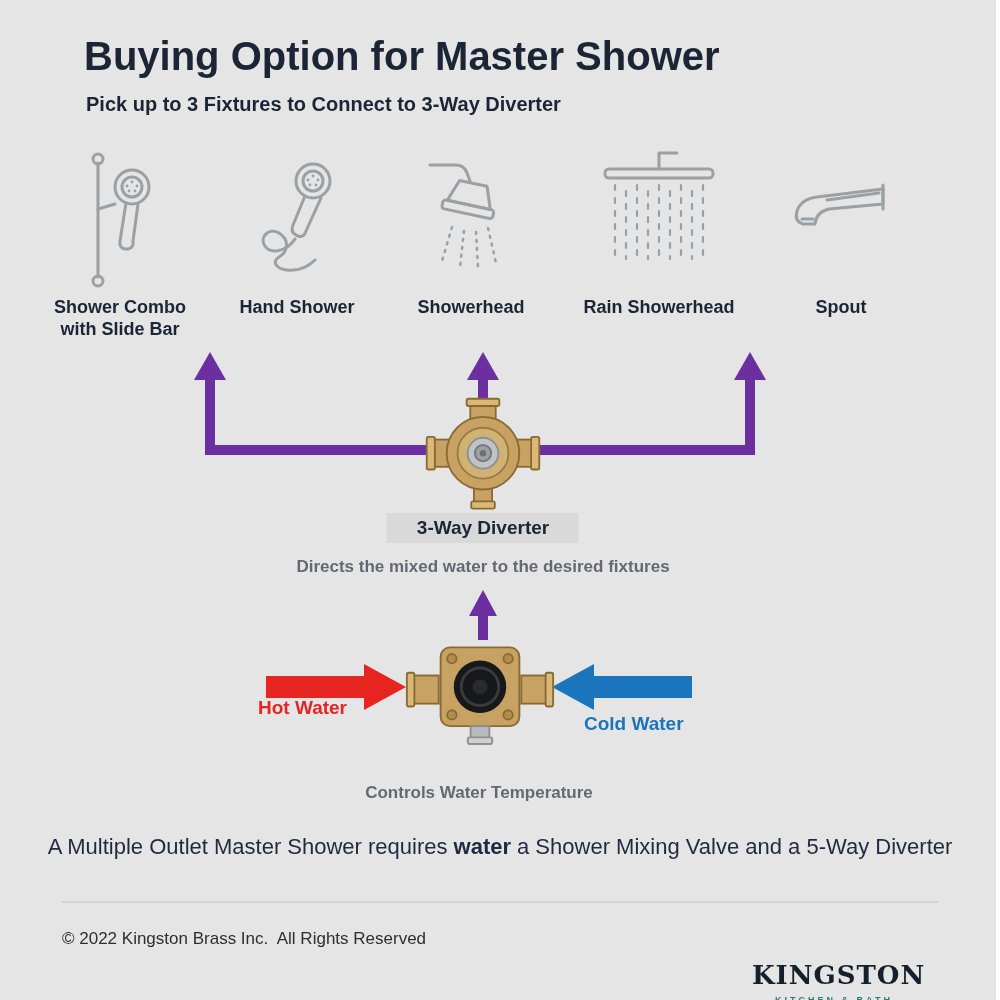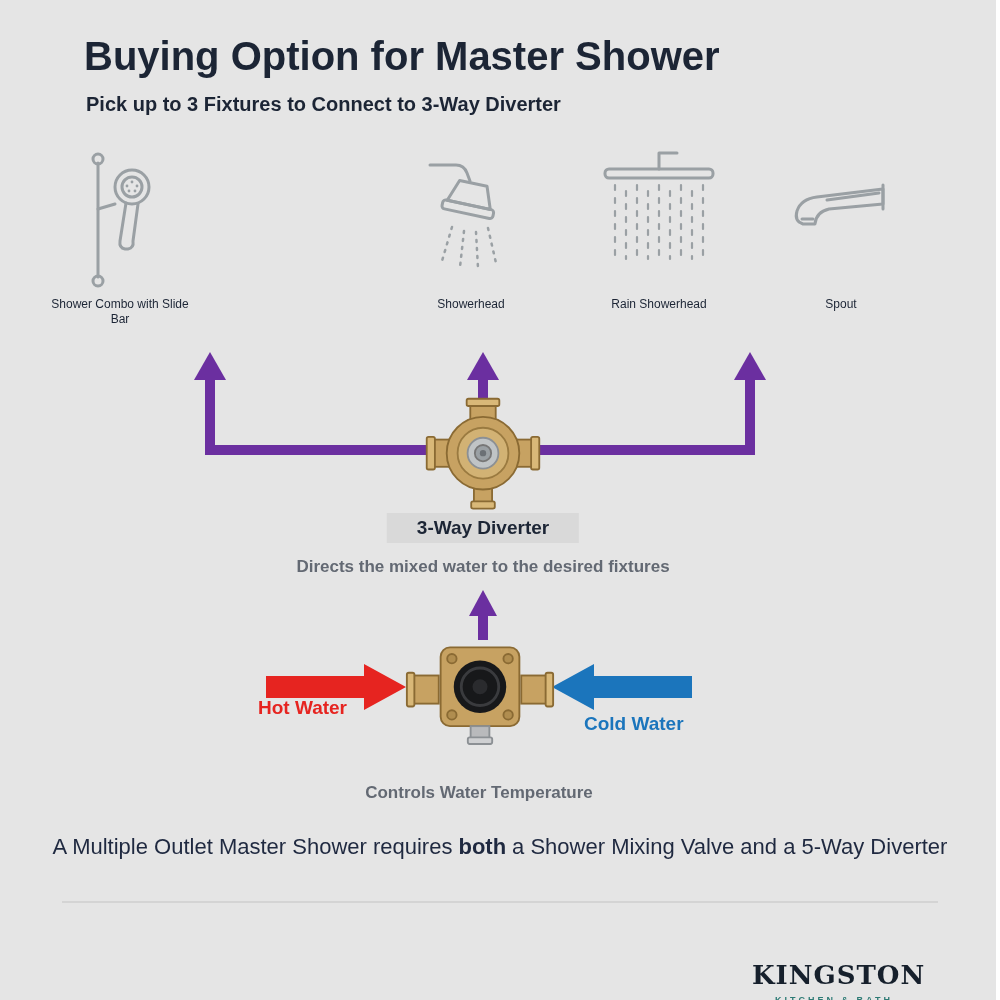--- a/index.html
+++ b/index.html
@@ -5,21 +5,21 @@
   * { margin:0; padding:0; box-sizing:border-box; }
   body { font-family:"Liberation Sans", sans-serif; background:#ffffff; }
   .canvas { position:relative; width:996px; height:1000px; background:#e5e5e5; color:#1c2535; overflow:hidden; }
   .abs { position:absolute; }
 
   .title { left:84px; top:34px; font-size:40px; font-weight:bold; color:#1c2535; }
   .subtitle { left:86px; top:93px; font-size:20px; font-weight:bold; color:#1c2535; }
 
   .fixture { top:145px; width:180px; text-align:center; }
   .icon-box { height:152px; display:flex; align-items:center; justify-content:center; }
-  .fixture-label { font-size:12px; font-weight:normal; line-height:1.22; color:#1c2535; }
+  .fixture-label { font-size:18px; font-weight:bold; line-height:1.22; color:#1c2535; }
   .narrow { max-width:150px; margin:0 auto; }
 
   .glabel { background:#d9d9d9; padding:4px 30px; font-size:19px; font-weight:bold;
             color:#1c2535; transform:translateX(-50%); white-space:nowrap; }
   .desc { transform:translateX(-50%); font-size:17px; font-weight:bold; color:#636973; white-space:nowrap; }
 
   .flow-label { font-size:19px; font-weight:bold; }
   .hot  { color:#e62420; }
   .cold { color:#1b75bc; }
 
@@ -63,20 +63,40 @@
             <circle cx="67" cy="37" r="1.4"></circle>
             <circle cx="77" cy="37" r="1.4"></circle>
           <circle cx="69" cy="42" r="1.4"></circle>
             <circle cx="75" cy="42" r="1.4"></circle>
         </g>
       </svg>
     </div>
     <div class="fixture-label narrow">Shower Combo with Slide Bar</div>
   </div>
 
+  <div class="abs fixture" style="left:207px">
+    <div class="icon-box">
+      <svg width="120" height="145" viewBox="0 0 120 145">
+        <g fill="none" stroke="#9aa0a4" stroke-width="3" stroke-linecap="round" stroke-linejoin="round">
+          <circle cx="76" cy="32" r="17"></circle>
+          <circle cx="76" cy="32" r="10"></circle>
+          <path d="M68 47 L56 76 Q53 83 59 86 L61 87 Q67 89 69 82 L84 49"></path>
+          <path d="M58 90 C50 102 34 106 28 97 C22 88 32 78 42 84 C52 90 52 102 42 108 C34 113 40 120 50 121 C61 122 71 118 78 111"></path>
+        </g>
+        <g fill="#9aa0a4">
+          <circle cx="76" cy="27" r="1.4"></circle>
+            <circle cx="71" cy="31" r="1.4"></circle>
+            <circle cx="81" cy="31" r="1.4"></circle>
+          <circle cx="73" cy="36" r="1.4"></circle>
+            <circle cx="79" cy="36" r="1.4"></circle>
+        </g>
+      </svg>
+    </div>
+    <div class="fixture-label">Hand Shower</div>
+  </div>
 
   <div class="abs fixture" style="left:381px">
     <div class="icon-box">
       <svg width="130" height="145" viewBox="0 0 130 145">
         <g fill="none" stroke="#9aa0a4" stroke-width="3" stroke-linecap="round" stroke-linejoin="round">
           <path d="M24 16 H50 Q58 16 61 24 L64 32"></path>
           <g transform="rotate(12 64 50)">
             <path d="M50 34 h28 l8 22 h-44 z"></path>
             <rect x="38" y="56" width="52" height="9" rx="3"></rect>
           </g>
@@ -190,24 +210,25 @@
     <circle cx="80" cy="56" r="8" fill="#2a2b2e"></circle>
     <g stroke="#8c9094" stroke-width="2">
       <rect x="70" y="98" width="20" height="13" fill="#b9babc"></rect>
       <rect x="67" y="110" width="26" height="7" rx="2" fill="#cfd0d2"></rect>
     </g>
   </svg>
 
   <div class="abs desc" style="left:479px; top:783px">Controls Water Temperature</div>
 
   <div class="abs footnote">
-    <span>A Multiple Outlet Master Shower requires</span><span class="bold">both</span><span>a Shower Mixing Valve and a 5-Way Diverter</span>
+    <span>A Multiple Outlet Master Shower requires</span><span class="bold">water</span><span>a Shower Mixing Valve and a 5-Way Diverter</span>
   </div>
 
   <div class="abs divider"></div>
+  <div class="abs copyright">© 2022 Kingston Brass Inc.  All Rights Reserved</div>
 
   <div class="abs brand">
     <div class="brand-name">KINGSTON</div>
     <div class="brand-sub">
       <span class="rule"></span>
       <span class="brand-tagline">KITCHEN &amp; BATH</span>
       <span class="rule"></span>
     </div>
   </div>
 

